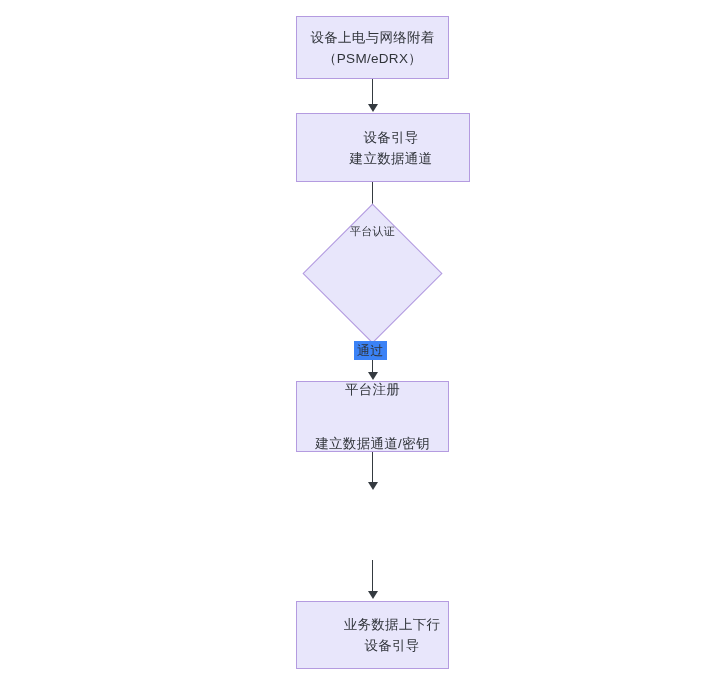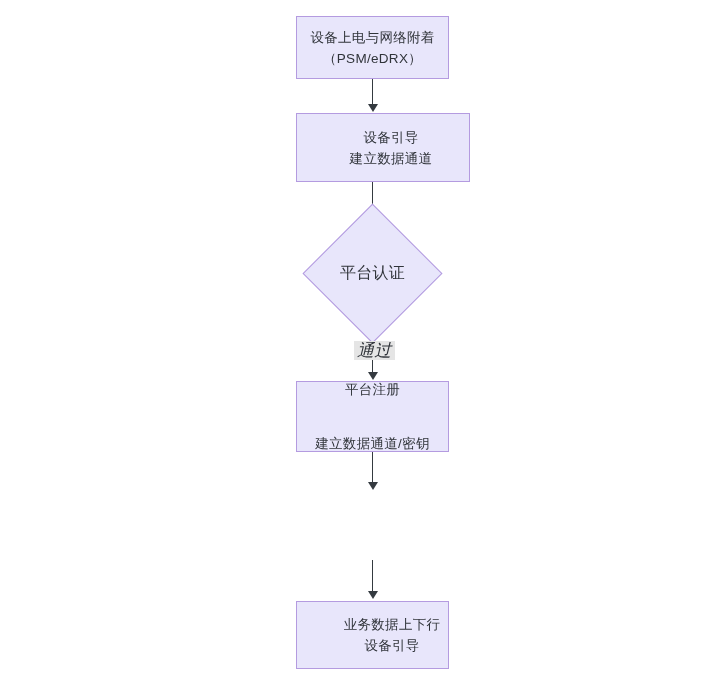--- a/index.html
+++ b/index.html
@@ -47,24 +47,23 @@
     background: #e8e6fb;
     border: 1.6px solid #b49be0;
     transform: rotate(45deg);
     z-index: 2;
   }
   .decision-label {
     position: absolute;
     width: 99px;
     height: 99px;
     display: flex;
-    align-items: center;
     justify-content: center;
     color: #30343a;
-    font-size: 16px;
+    font-size: 11px;
     letter-spacing: 0.3px;
     white-space: nowrap;
     z-index: 4;
   }
   .edge {
     position: absolute;
     width: 1.3px;
     background: #343a40;
     z-index: 1;
   }
@@ -72,29 +71,28 @@
     position: absolute;
     width: 0;
     height: 0;
     border-left: 5px solid transparent;
     border-right: 5px solid transparent;
     border-top: 8px solid #343a40;
     z-index: 2;
   }
   .edge-label {
     position: absolute;
-    background: #e5e5e5;
+    background: #3b82f6;
     color: #30343a;
-    font-size: 17px;
+    font-size: 13px;
     line-height: 17px;
     letter-spacing: 0.3px;
     padding: 1px 3px;
     white-space: nowrap;
     z-index: 5;
-    font-style: italic;
   }
 </style>
 </head>
 <body>
 
 <div id="flowchart">
 
   <div class="node" style="left:296px; top:16px; width:153px; height:63px;">
     <span class="ln">设备上电与网络附着</span>
     <span class="ln">（PSM/eDRX）</span>

